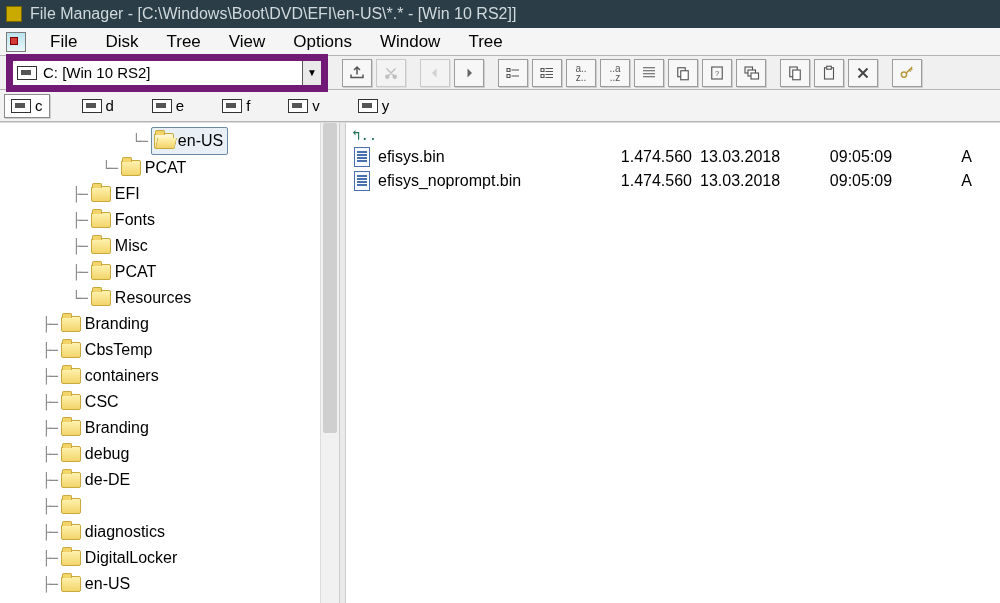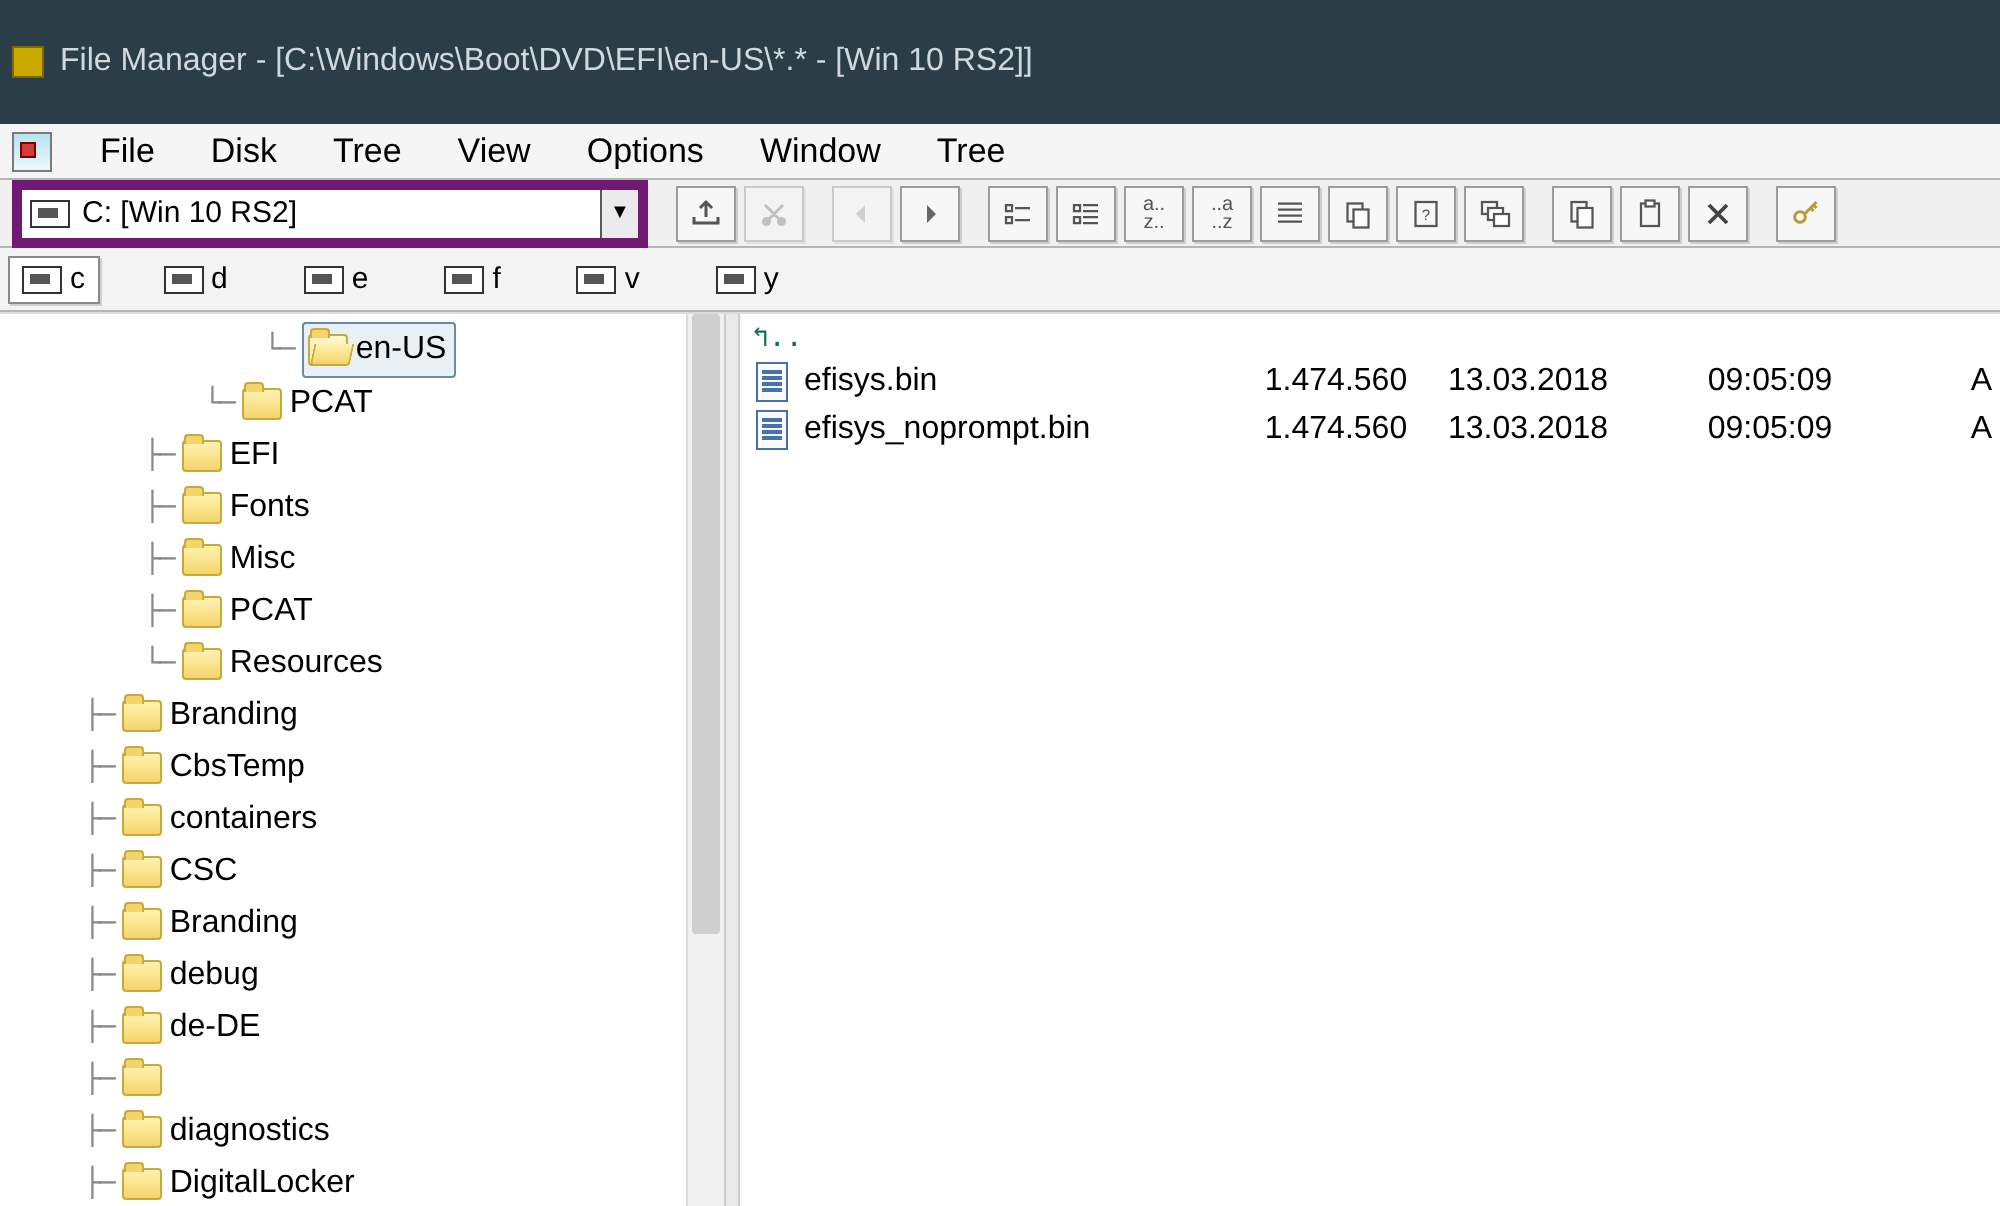--- a/index.html
+++ b/index.html
@@ -13,21 +13,21 @@
     overflow: hidden;
     color: #000;
   }
   
   .titlebar {
     height: 28px;
     background: #2b3d46;
     color: #d0d9dd;
     display: flex;
     align-items: center;
-    padding: 17px 6px;
+    padding: 0 6px;
     font-size: 16px;
   }
   .titlebar .icon {
     width: 16px; height: 16px;
     margin-right: 8px;
     background: #caa900;
     box-shadow: inset 0 0 0 1px #7a6800;
   }
   
   .menubar {
@@ -67,21 +67,21 @@
     border-bottom: 1px solid #b5b5b5;
     display: flex;
     align-items: center;
     padding: 2px 6px;
     gap: 4px;
     box-sizing: border-box;
   }
   .drive-combo {
     width: 300px;
     height: 24px;
-    border: 5px solid #701a75;
+    border: 7px solid #701a75;
     background: #fff;
     display: flex;
     align-items: center;
     padding: 0 4px;
     font-size: 15px;
     position: relative;
   }
   .drive-combo .arrow {
     position: absolute;
     right: 0; top: 0;
@@ -244,40 +244,40 @@
     font-size: 16px;
   }
   .filepane .up {
     position: absolute;
     left: 6px; top: 4px;
     color: #1d6f4f;
     font-size: 14px;
     font-family: monospace;
   }
   .filelist {
-    padding: 22px 0 0 8px;
+    padding: 22px 24px 0 8px;
   }
   .filerow {
     display: flex;
     align-items: center;
     height: 24px;
     gap: 8px;
   }
   .filerow .fico {
     width: 14px; height: 18px;
     border: 1px solid #4a6fae;
     background: #f7faff;
     position: relative;
   }
   .filerow .fico::before {
     content:""; position:absolute; left:2px; right:2px; top:3px; height:2px; background:#4a6fae;
     box-shadow: 0 3px 0 #4a6fae, 0 6px 0 #4a6fae, 0 9px 0 #4a6fae;
   }
   .filerow .name { flex: 0 0 210px; }
-  .filerow .size { flex: 0 0 96px; text-align: center; }
+  .filerow .size { flex: 0 0 96px; text-align: right; }
   .filerow .date { flex: 0 0 110px; text-align: left; }
   .filerow .time { flex: 0 0 86px; text-align: center; }
   .filerow .attr { flex: 0 0 60px; text-align: right; padding-right: 4px;}
 </style>
 </head>
 <body>
 
 <div class="titlebar">
   <span class="icon"></span>
   <span>File Manager - [C:\Windows\Boot\DVD\EFI\en-US\*.* - [Win 10 RS2]]</span>

